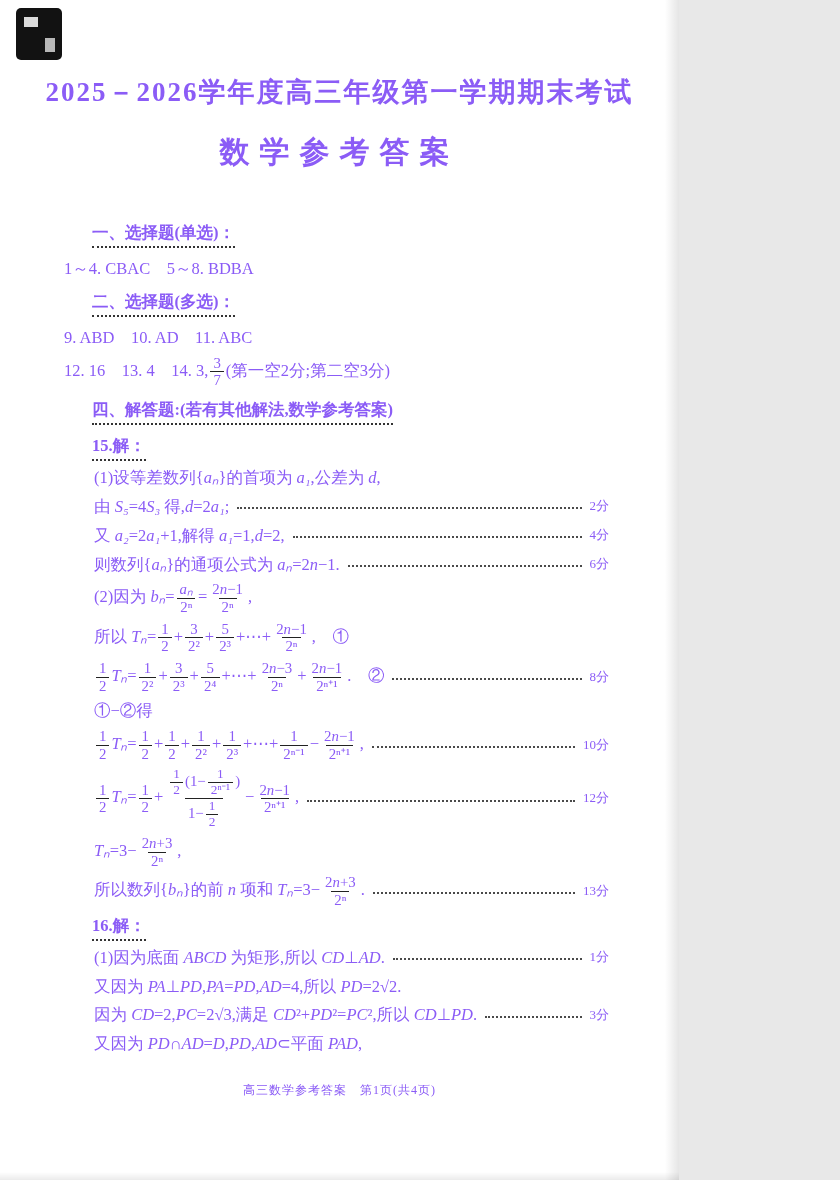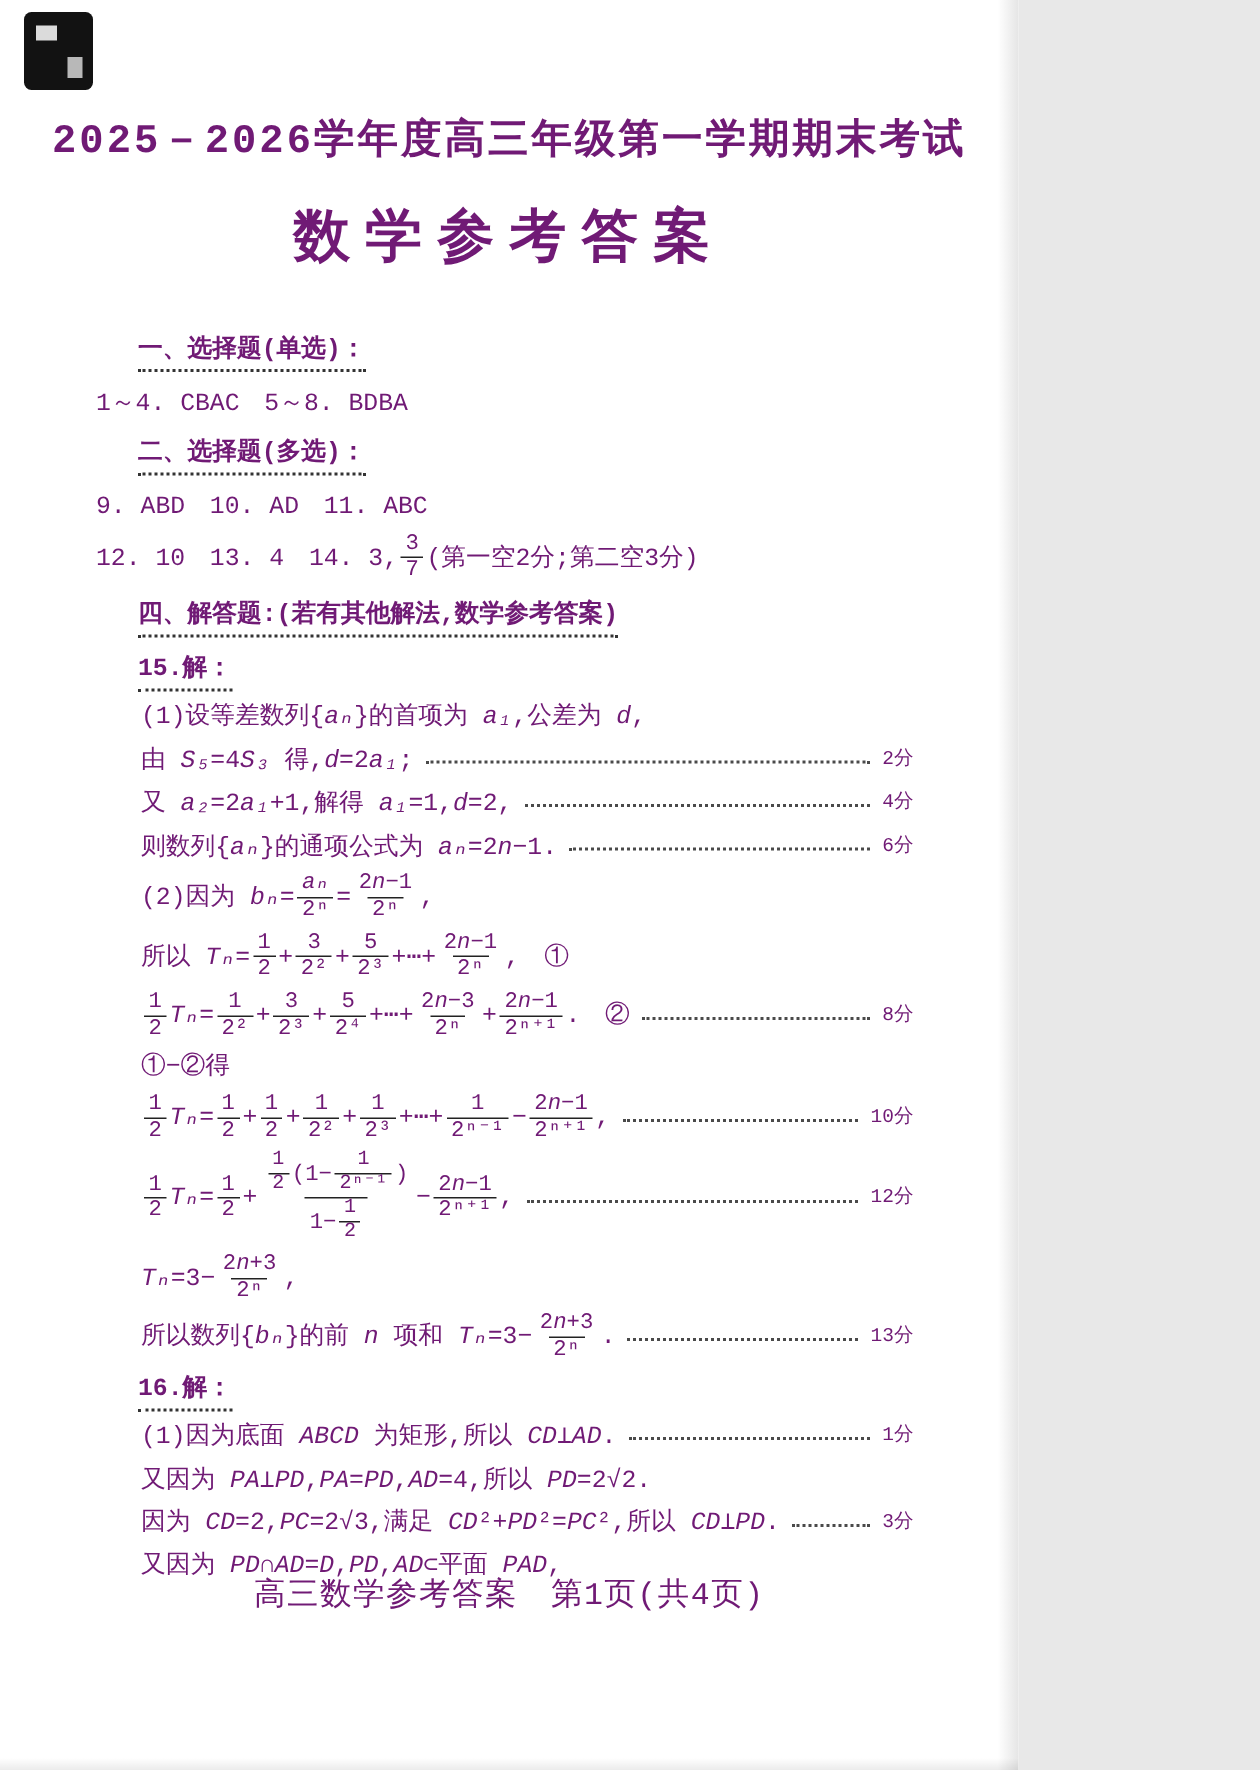--- a/index.html
+++ b/index.html
@@ -1,22 +1,22 @@
 <!DOCTYPE html>
 <html><head>
 <meta charset="utf-8">
 <style>
   html,body{margin:0;padding:0;background:#e8e8e8;}
   .page{
     position:relative;
     width:679px;height:1180px;
     background:#ffffff;
     overflow:hidden;
-    font-family:Liberation Mono, monospace;
-    color:#701a75;
+    font-family:Liberation Serif, serif;
+    color:#8b5cf6;
   }
   .page::after{
     content:"";position:absolute;top:0;right:0;width:14px;height:100%;
     background:linear-gradient(to right, rgba(0,0,0,0), rgba(0,0,0,0.10));
     pointer-events:none;
   }
   .page::before{
     content:"";position:absolute;left:0;bottom:0;width:100%;height:8px;
     background:linear-gradient(to bottom, rgba(0,0,0,0), rgba(0,0,0,0.08));
     pointer-events:none;
@@ -28,21 +28,21 @@
   .stamp::after{
     content:"";position:absolute;left:8px;top:9px;width:14px;height:10px;
     background:#ffffff;opacity:.85;
   }
   .stamp::before{
     content:"";position:absolute;right:7px;bottom:8px;width:10px;height:14px;
     background:#ffffff;opacity:.7;
   }
   .titles{position:absolute;top:74px;left:0;right:0;text-align:center;}
   .title1{font-size:27px;font-weight:bold;letter-spacing:2px;}
-  .title2{margin-top:22px;font-size:38px;font-weight:bold;letter-spacing:10px;}
+  .title2{margin-top:22px;font-size:30px;font-weight:bold;letter-spacing:10px;}
   .docbody{position:absolute;left:64px;right:70px;top:212px;}
   .line{
     display:flex;align-items:center;
     margin:5px 0;
     font-size:16.5px;line-height:1.45;
   }
   .line .content{white-space:normal;}
   .line.indent{padding-left:30px;}
   .line.heading{margin:9px 0;}
   .line.heading .content{
@@ -64,22 +64,22 @@
   }
   .score{white-space:nowrap;font-size:13px;}
   .frac{
     display:inline-flex;flex-direction:column;align-items:center;
     vertical-align:middle;margin:0 2px;text-align:center;
     font-size:0.9em;line-height:1.12;
   }
   .frac .num{display:block;padding:0 3px;}
   .frac .den{display:block;padding:0 3px;border-top:1.4px solid #222;}
   .footer{
-    position:absolute;left:0;right:0;top:1048px;
-    text-align:center;font-size:21px;letter-spacing:1px;
+    position:absolute;left:0;right:0;top:1082px;
+    text-align:center;font-size:12px;letter-spacing:1px;
   }
   i{font-style:italic;}
 </style>
 </head>
 <body>
 
 <div class="page">
   <div class="stamp"></div>
   <div class="titles">
     <div class="title1">2025－2026学年度高三年级第一学期期末考试</div>
@@ -92,21 +92,21 @@
       <div class="line body">
         <span class="content"><span>1～4. CBAC　5～8. BDBA</span></span>
       </div>
       <div class="line heading">
         <span class="content"><span>二、选择题(多选)：</span></span>
       </div>
       <div class="line body">
         <span class="content"><span>9. ABD　10. AD　11. ABC</span></span>
       </div>
       <div class="line body">
-        <span class="content"><span>12. 10　13. 4　14. 3,</span><span class="frac">
+        <span class="content"><span>12. 16　13. 4　14. 3,</span><span class="frac">
             <span class="num"><span>3</span></span>
             <span class="den"><span>7</span></span>
           </span><span>(第一空2分;第二空3分)</span></span>
       </div>
       <div class="line heading">
         <span class="content"><span>四、解答题:(若有其他解法,数学参考答案)</span></span>
       </div>
       <div class="line subhead">
         <span class="content"><span>15.解：</span></span>
       </div>

